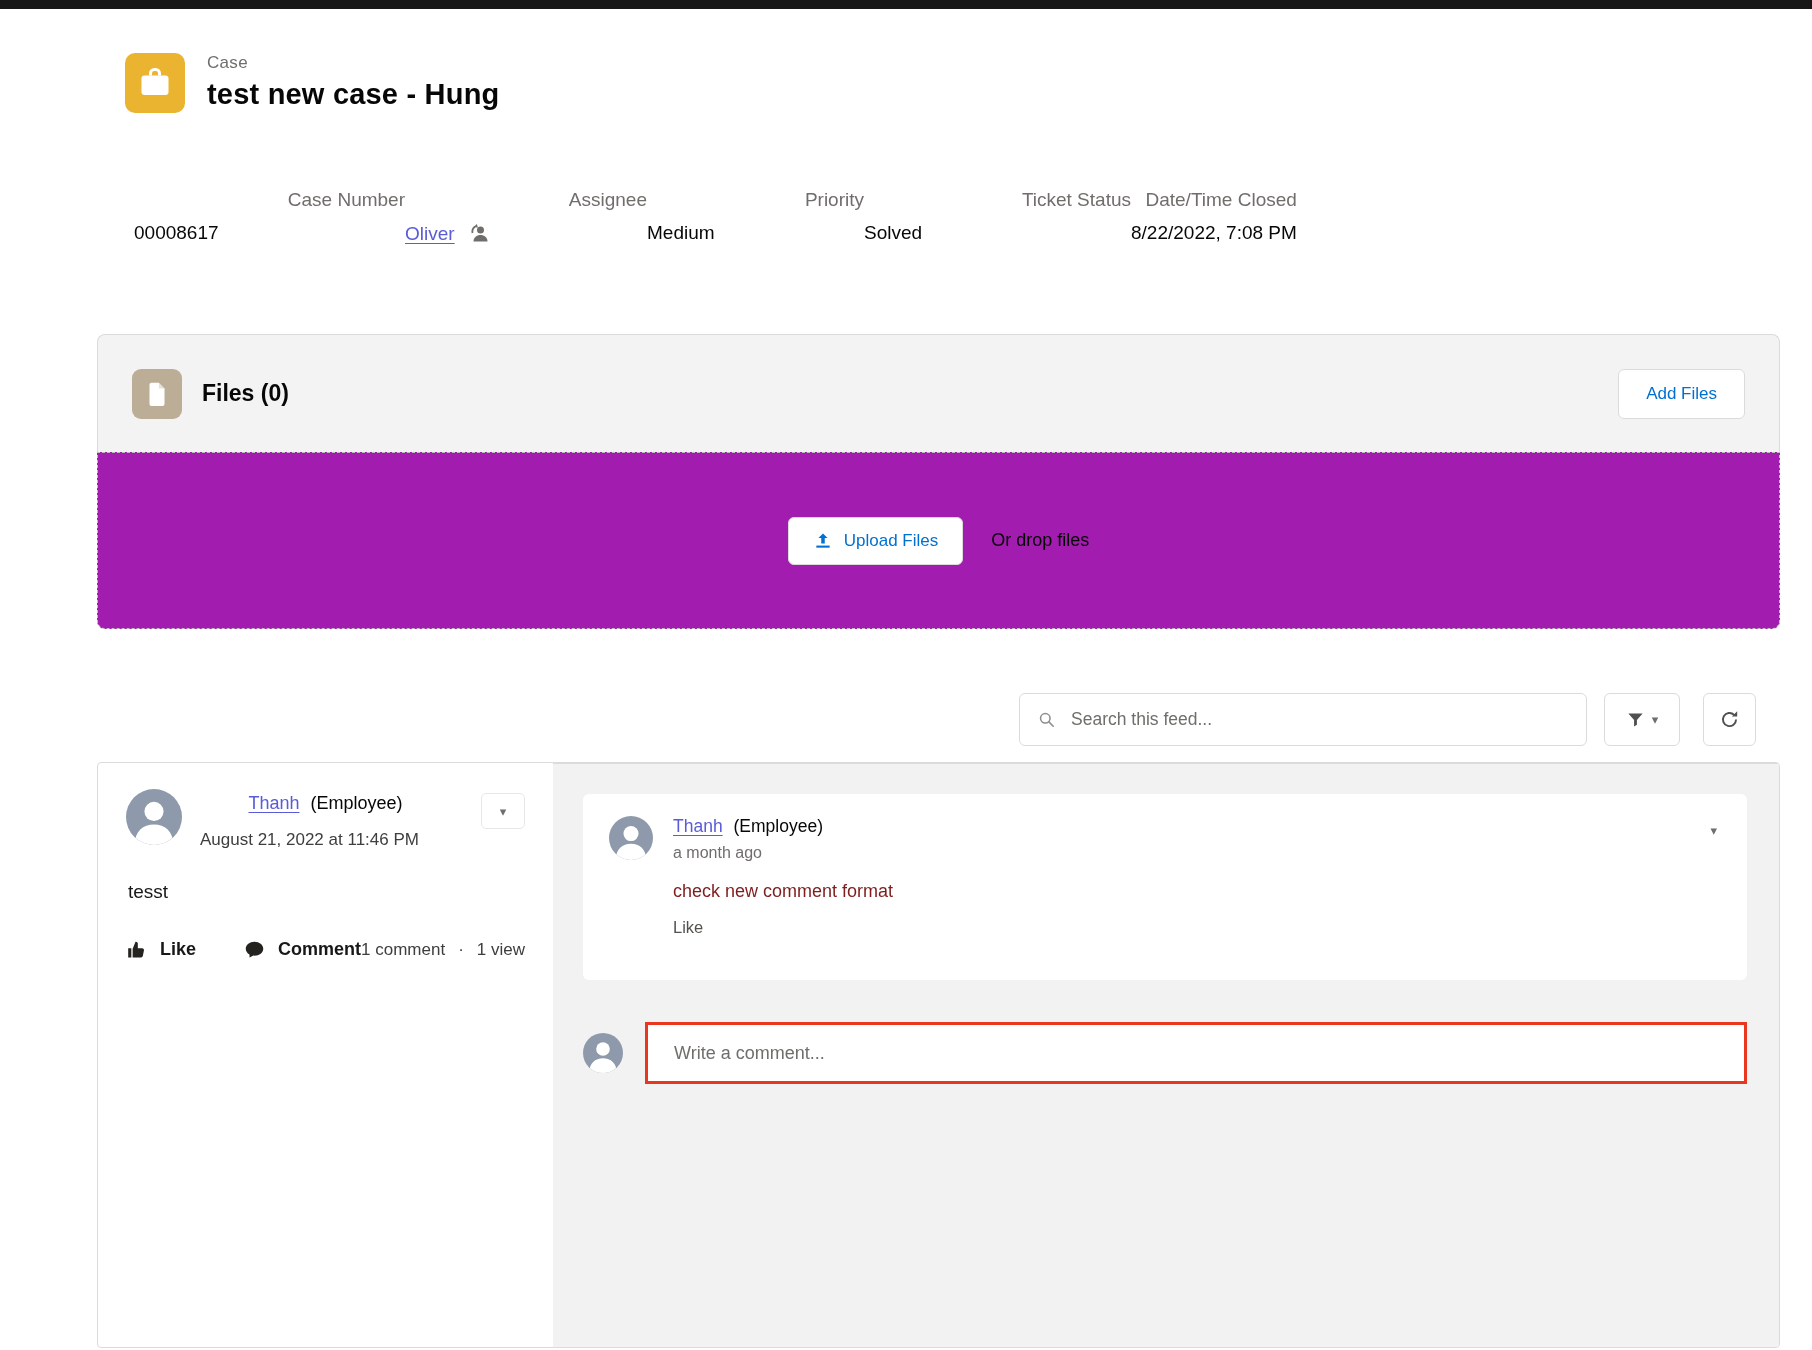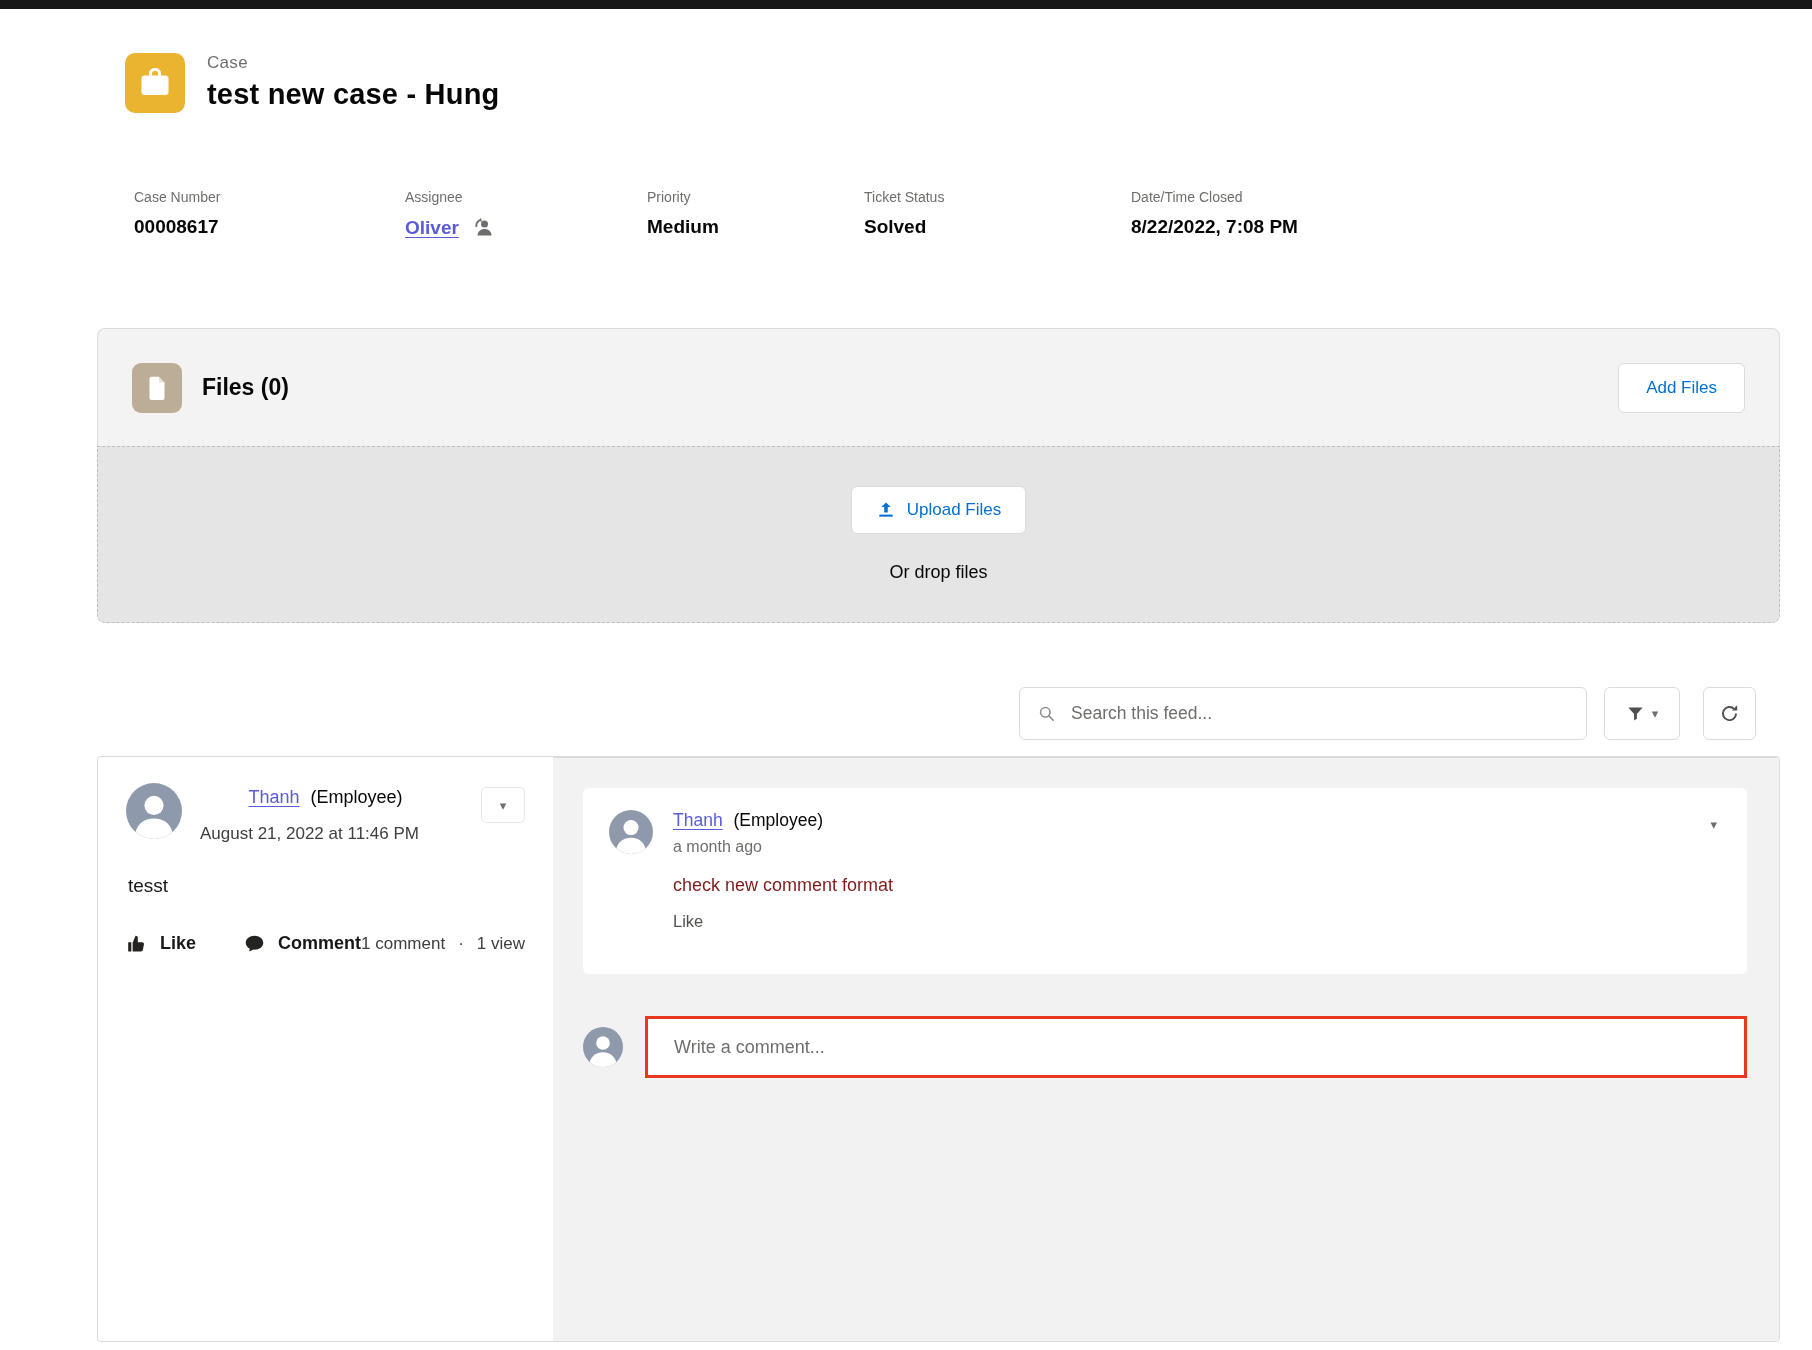--- a/index.html
+++ b/index.html
@@ -20,22 +20,22 @@
   .entity-icon { display: flex; align-items: center; justify-content: center; flex: none; }
   .entity-icon.case { width: 60px; height: 60px; border-radius: 10px; background: var(--case-icon-bg, #eab431); }
   .entity-icon.case svg { width: 36px; height: 36px; }
   .titles { margin-left: 22px; }
   .entity-label { font-size: 17px; color: var(--label, #706e6b); letter-spacing: .3px; }
   .page-title { font-size: 29px; font-weight: 700; color: var(--heading, #080707); margin: 5px 0 0; letter-spacing: .2px; }
 
   
   .fields-row { display: flex; padding-left: 37px; margin-top: 76px; }
   .field.f0 { width: 271px; } .field.f1 { width: 242px; } .field.f2 { width: 217px; } .field.f3 { width: 267px; }
-  .field-label { font-size: 14px; color: var(--label, #706e6b); }
-  .field-value { margin-top: 11px; font-size: 19px; font-weight: 700; color: var(--heading, #080707); }
+  .field-label { font-size: 19px; color: var(--label, #706e6b); text-align: right; }
+  .field-value { margin-top: 11px; font-size: 19px; font-weight: 400; color: var(--heading, #080707); }
   .assignee-value { display: flex; align-items: center; gap: 12px; }
   .person-link { color: var(--person-link, #5a5bd8); text-decoration: underline; text-underline-offset: 3px; cursor: pointer; }
   .change-owner { width: 24px; height: 24px; color: #706e6b; cursor: pointer; }
 
   
   .files-card { margin-top: 88px; border-radius: 8px; }
   .files-header {
     height: 118px; background: var(--card-header-bg, #f3f3f3);
     border: 1px solid var(--border, #dddbda); border-bottom: none;
     border-radius: 8px 8px 0 0;
@@ -43,22 +43,22 @@
   }
   .entity-icon.file { width: 50px; height: 50px; border-radius: 9px; background: var(--file-icon-bg, #bcae96); color: var(--file-icon-bg, #bcae96); }
   .entity-icon.file svg { width: 30px; height: 30px; }
   .files-title { font-size: 23px; font-weight: 700; color: var(--heading, #080707); margin: 0 0 0 20px; }
   .btn {
     background: #fff; border: 1px solid var(--border, #dddbda); border-radius: 6px;
     color: var(--accent, #0070d2); font-size: 17px; font-family: inherit; cursor: pointer;
   }
   .add-files-btn { margin-left: auto; padding: 14px 27px; }
   .files-body {
-    border: 1px dashed #c1bfbd; border-radius: 0 0 8px 8px; background: #e5e5e5;
-    min-height: 177px; display: flex; flex-direction: column; align-items: center; justify-content: center; gap: 28px;
+    border: 1px dashed #c1bfbd; border-radius: 0 0 8px 8px; background: #a21caf;
+    min-height: 177px; display: flex; align-items: center; justify-content: center; gap: 28px;
   }
   .upload-btn { padding: 13px 24px; display: flex; align-items: center; gap: 11px; }
   .upload-btn svg { width: 20px; height: 20px; }
   .drop-hint { font-size: 18px; color: var(--heading, #080707); }
 
   
   .feed-controls { margin-top: 64px; display: flex; justify-content: flex-end; align-items: center; padding-right: 24px; }
   .search-box {
     width: 568px; height: 53px; background: #fff;
     border: 1px solid var(--border, #dddbda); border-radius: 6px;

